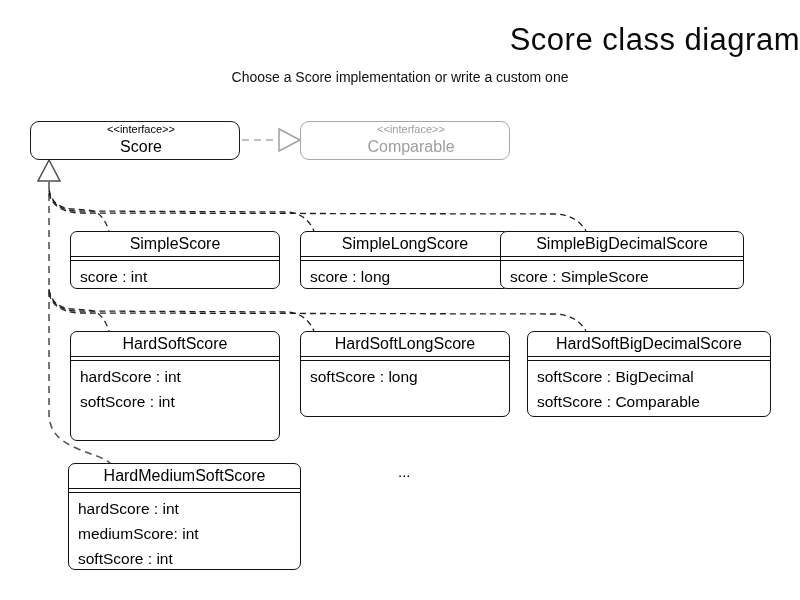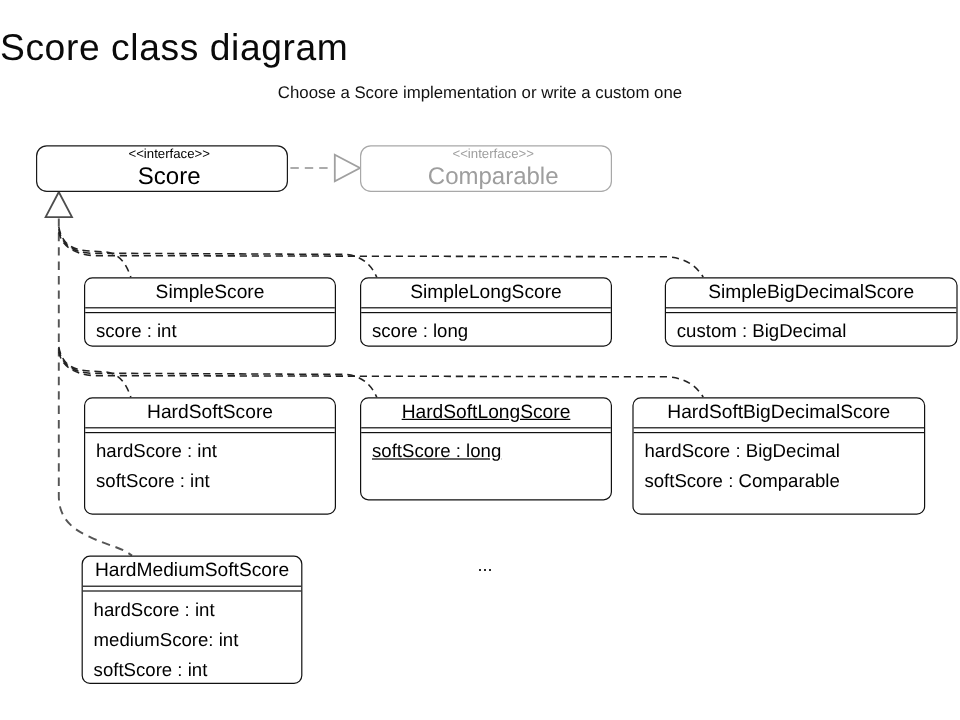--- a/index.html
+++ b/index.html
@@ -1,36 +1,36 @@
 <!DOCTYPE html>
 <html><head>
 <meta charset="utf-8">
 <style>
   html,body { margin:0; padding:0; background:#ffffff; }
   #stage {
     position:relative; width:800px; height:600px; background:#ffffff;
     font-family:"Liberation Sans", sans-serif; color:#000; overflow:hidden;
   }
   .title {
-    position:absolute; left:0; top:22px; width:800px; text-align:left;
+    position:absolute; left:0; top:22px; width:800px; text-align:right;
     font-size:31px; color:#0a0a0a; letter-spacing:0.5px;
   }
   .subtitle {
     position:absolute; left:0; top:69px; width:800px; text-align:center;
     font-size:14px; color:#111;
   }
   svg.edges { position:absolute; left:0; top:0; z-index:1; }
 
   .iface {
     position:absolute; z-index:2; box-sizing:border-box; background:#fff;
     border:1.6px solid #1a1a1a; border-radius:9px; text-align:center;
     display:flex; flex-direction:column; justify-content:center;padding-left:12px;
   }
   .iface .stereo { font-size:11px; line-height:13px; }
-  .iface .iname  { font-size:20px; line-height:22px; }
+  .iface .iname  { font-size:16px; line-height:22px; }
   .iface.muted { border-color:#a8a8a8; color:#9e9e9e; }
 
   .cls {
     position:absolute; z-index:2; box-sizing:border-box; background:#fff;
     border:1.4px solid #111; border-radius:7px;
   }
   .cls .cls-name {
     height:24px; display:flex; align-items:center; justify-content:center;
     font-size:16px; border-bottom:1.3px solid #111;
   }
@@ -85,55 +85,55 @@
   </div>
 
   <div class="cls" style="left:300px; top:231px; width:210px; height:58px;">
     <div class="cls-name">SimpleLongScore</div>
     <div class="cls-sep"></div>
     <div class="cls-attrs">
       <div>score : long</div>
     </div>
   </div>
 
-  <div class="cls" style="left:554px; top:231px; width:244px; height:58px;">
+  <div class="cls" style="left:500px; top:231px; width:244px; height:58px;">
     <div class="cls-name">SimpleBigDecimalScore</div>
     <div class="cls-sep"></div>
     <div class="cls-attrs">
-      <div>custom : BigDecimal</div>
+      <div>score : SimpleScore</div>
     </div>
   </div>
 
-  <div class="cls" style="left:70px; top:331px; width:210px; height:98px;">
+  <div class="cls" style="left:70px; top:331px; width:210px; height:110px;">
     <div class="cls-name">HardSoftScore</div>
     <div class="cls-sep"></div>
     <div class="cls-attrs">
       <div>hardScore : int</div>
       <div>softScore : int</div>
     </div>
   </div>
 
-  <div class="cls" style="left:300px; top:331px; width:210px; height:86px;text-decoration:underline;">
+  <div class="cls" style="left:300px; top:331px; width:210px; height:86px;">
     <div class="cls-name">HardSoftLongScore</div>
     <div class="cls-sep"></div>
     <div class="cls-attrs">
       <div>softScore : long</div>
     </div>
   </div>
 
-  <div class="cls" style="left:527px; top:331px; width:244px; height:98px;">
+  <div class="cls" style="left:527px; top:331px; width:244px; height:86px;">
     <div class="cls-name">HardSoftBigDecimalScore</div>
     <div class="cls-sep"></div>
     <div class="cls-attrs">
-      <div>hardScore : BigDecimal</div>
+      <div>softScore : BigDecimal</div>
       <div>softScore : Comparable</div>
     </div>
   </div>
 
-  <div class="cls" style="left:68px; top:463px; width:184px; height:107px;">
+  <div class="cls" style="left:68px; top:463px; width:233px; height:107px;">
     <div class="cls-name">HardMediumSoftScore</div>
     <div class="cls-sep"></div>
     <div class="cls-attrs">
       <div>hardScore : int</div>
       <div>mediumScore: int</div>
       <div>softScore : int</div>
     </div>
   </div>
 
   <div class="ellipsis" style="left:398px; top:463px;">...</div>

